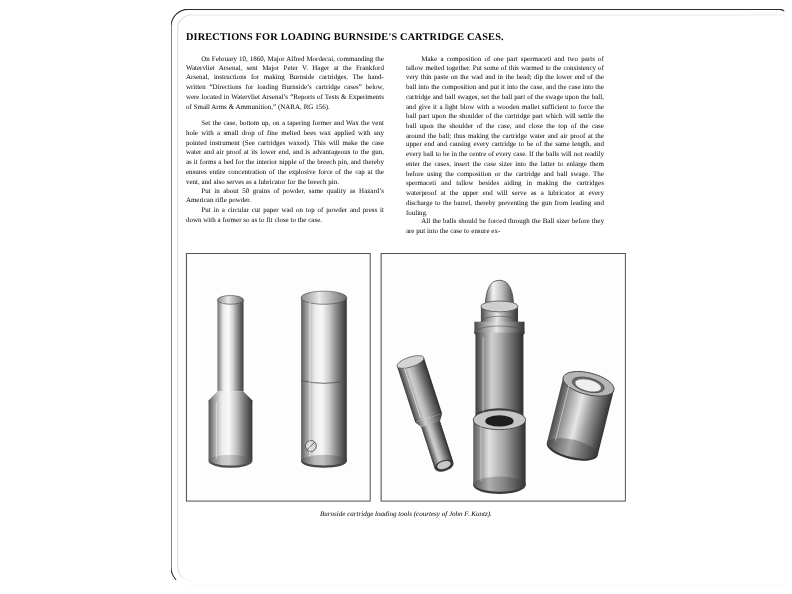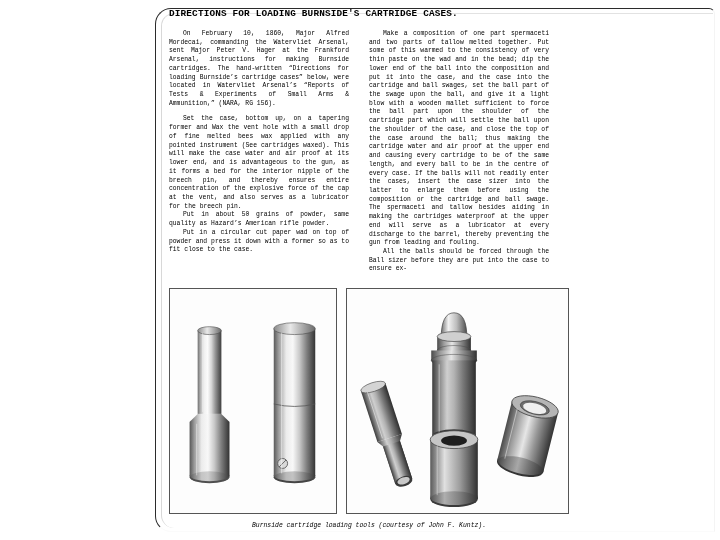--- a/index.html
+++ b/index.html
@@ -45,24 +45,23 @@
     border-top-left-radius: 13px;
     border-bottom-left-radius: 13px;
     box-sizing: border-box;
     pointer-events: none;
   }
 
   
   #content {
     position: absolute;
     left: 169px;
-    top: 8px;
+    top: 28px;
     width: 400px;
     height: 510px;
-    font-family: Liberation Mono, monospace;
   }
 
   #article-title {
     font-size: 9.4px;
     font-weight: bold;
     letter-spacing: 0.15px;
     line-height: 12px;
     margin: 0 0 10px 0;
     white-space: nowrap;
   }

